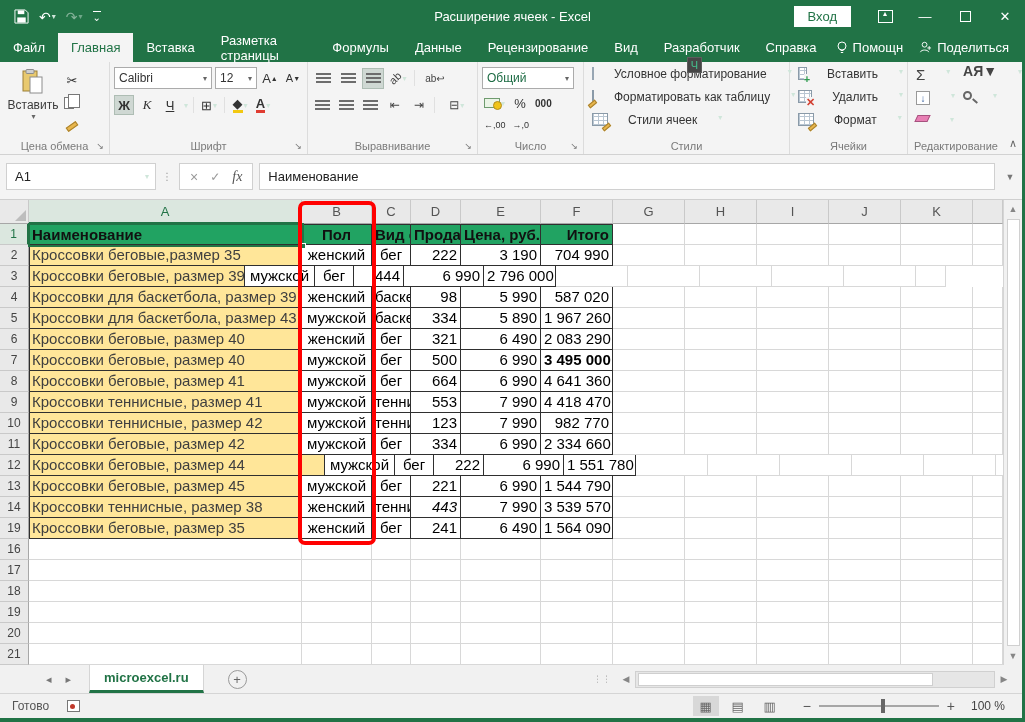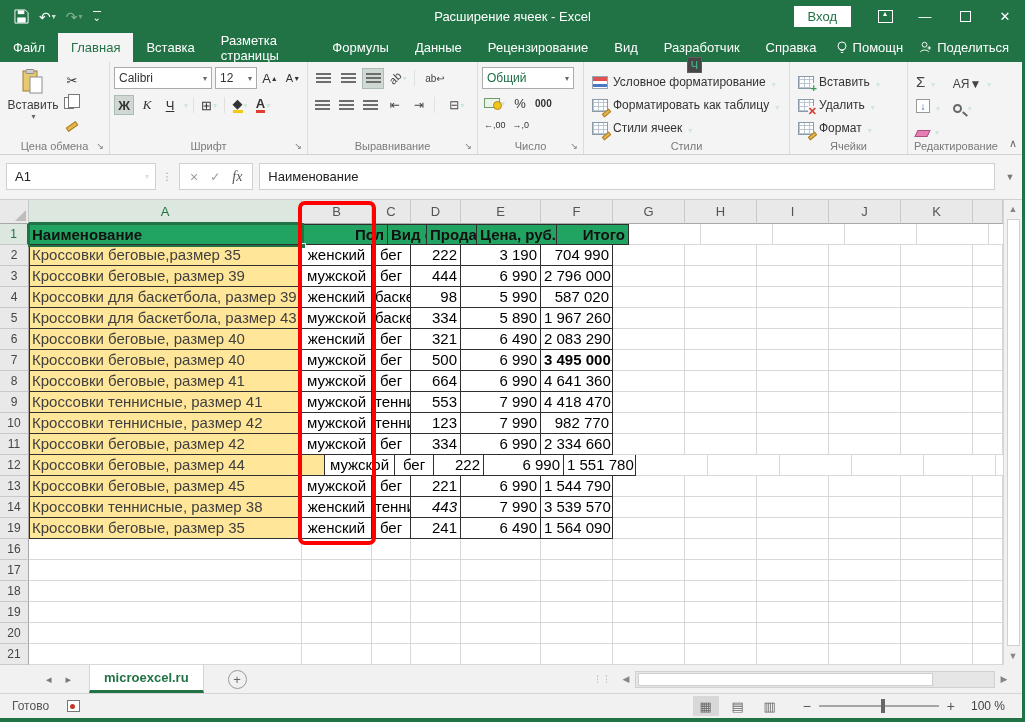--- a/index.html
+++ b/index.html
@@ -58,28 +58,28 @@
   .ulred{display:inline-block;border-bottom:3px solid #e03c31;line-height:12px}
   .ulyellow{display:inline-block;border-bottom:3px solid #f2c811;line-height:12px}
   .ic-money{position:relative;width:16px;height:10px;border:1px solid #6f9b6f;background:#eaf4e6}
   .ic-money::after{content:"";position:absolute;right:-3px;bottom:-3px;width:7px;height:7px;border-radius:50%;background:#f0c419;border:1px solid #b08d1e}
   .ic-grid{position:relative;width:16px;height:13px;border:1px solid #8a9aa8;background:
       repeating-linear-gradient(0deg,#b9c6d2 0 1px,transparent 1px 4px),
       repeating-linear-gradient(90deg,#b9c6d2 0 1px,transparent 1px 5px),#fff}
   .badge{position:absolute;right:-4px;bottom:-5px;font-size:11px;font-weight:bold;background:#f4f4f4;line-height:10px}
   .ic-cf{width:16px;height:13px;border:1px solid #98a6b3;background:linear-gradient(#e05252 0 4px,#fff 4px 7px,#4a78c2 7px 10px,#fff 10px)}
   .ic-pencil{position:absolute;right:-4px;bottom:-4px;width:9px;height:4px;background:#e8b64c;border:1px solid #a9822f;transform:rotate(-40deg)}
-  .mrow{display:flex;align-items:flex-end;gap:5px;height:22px;white-space:nowrap;color:#333}
+  .mrow{display:flex;align-items:flex-start;gap:20px;height:22px;white-space:nowrap;color:#333}
   .mrow .lbl{font-size:12px}
   .ic-sum{font-size:15px;color:#444;line-height:1}
   .ic-filldown{width:14px;height:14px;border:1px solid #999;display:flex;align-items:center;justify-content:center;font-size:10px;color:#2b579a;background:#fff}
   .ic-mag{position:relative;width:9px;height:9px;border:2px solid #666;border-radius:50%}
   .ic-mag::after{content:"";position:absolute;left:7px;top:7px;width:6px;height:2px;background:#666;transform:rotate(40deg)}
   .ic-eraser{width:13px;height:7px;background:#e87fb4;border:1px solid #a5527e;transform:skewX(-25deg)}
-  .ic-sort{font-size:12px;font-weight:normal;color:#444;line-height:9px;text-align:left}
+  .ic-sort{font-size:14px;font-weight:bold;color:#444;line-height:9px;text-align:left}
   .ed-grid{display:grid;grid-template-columns:auto auto;gap:2px 8px;padding:2px 4px}
 
   
   .fbar{height:45px;background:#f4f4f4;border-bottom:1px solid #cfcfcf;display:flex;align-items:flex-start;padding:8px 6px 0 6px;gap:6px}
   .namebox{width:150px;height:27px;background:#fff;border:1px solid #d0d0d0;display:flex;align-items:center;font-size:13px;color:#222;padding-left:8px}
   .namebox .caret{margin-left:auto;margin-right:6px}
   .fdots{height:27px;display:flex;align-items:center;color:#9a9a9a;font-size:10px;letter-spacing:1px}
   .fbtns{height:27px;background:#fff;border:1px solid #d0d0d0;display:flex;align-items:center;gap:12px;padding:0 10px;color:#9a9a9a}
   .fx{font-style:italic;font-family:"Liberation Serif",serif;color:#555;font-size:14px}
   .fcontent{flex:1;height:27px;background:#fff;border:1px solid #d0d0d0;display:flex;align-items:center;padding-left:8px;font-size:13px;color:#222}
@@ -436,21 +436,21 @@
         <div class="chcell" style="width: 72px;">H</div>
         <div class="chcell" style="width: 72px;">I</div>
         <div class="chcell" style="width: 72px;">J</div>
         <div class="chcell" style="width: 72px;">K</div>
         <div class="chcell" style="width: 30px;"></div>
       </div>
     <div>
         <div class="grow">
           <div class="rhcell selhdr">1</div>
           <div class="cell dk hl ghdr ht al" style="width: 273px;">Наименование</div>
-          <div class="cell dk ghdr ht ac" style="width: 86px; text-align: right;">Пол</div>
+          <div class="cell dk ghdr ht ac" style="width: 70px;">Пол</div>
           <div class="cell dk ghdr ht ac" style="width: 39px;">Вид спорта</div>
           <div class="cell dk ghdr ht ar" style="width: 50px;">Продано, шт</div>
           <div class="cell dk ghdr ht ar" style="width: 80px;">Цена, руб.</div>
           <div class="cell dk ghdr ht ar" style="width: 72px;">Итого</div>
           <div class="cell" style="width: 72px;"></div>
           <div class="cell" style="width: 72px;"></div>
           <div class="cell" style="width: 72px;"></div>
           <div class="cell" style="width: 72px;"></div>
           <div class="cell" style="width: 72px;"></div>
           <div class="cell" style="width: 30px;"></div>
@@ -465,21 +465,21 @@
           <div class="cell dk ar" style="width: 72px;">704 990</div>
           <div class="cell" style="width: 72px;"></div>
           <div class="cell" style="width: 72px;"></div>
           <div class="cell" style="width: 72px;"></div>
           <div class="cell" style="width: 72px;"></div>
           <div class="cell" style="width: 72px;"></div>
           <div class="cell" style="width: 30px;"></div>
         </div>
         <div class="grow">
           <div class="rhcell">3</div>
-          <div class="cell dk hl yel al" style="width: 273px;">Кроссовки беговые, размер 39</div>
+          <div class="cell dk hl yel al" style="width: 216px;">Кроссовки беговые, размер 39</div>
           <div class="cell dk ac" style="width: 70px;">мужской</div>
           <div class="cell dk ac" style="width: 39px;">бег</div>
           <div class="cell dk ar" style="width: 50px;">444</div>
           <div class="cell dk ar" style="width: 80px;">6 990</div>
           <div class="cell dk ar" style="width: 72px;">2 796 000</div>
           <div class="cell" style="width: 72px;"></div>
           <div class="cell" style="width: 72px;"></div>
           <div class="cell" style="width: 72px;"></div>
           <div class="cell" style="width: 72px;"></div>
           <div class="cell" style="width: 72px;"></div>

